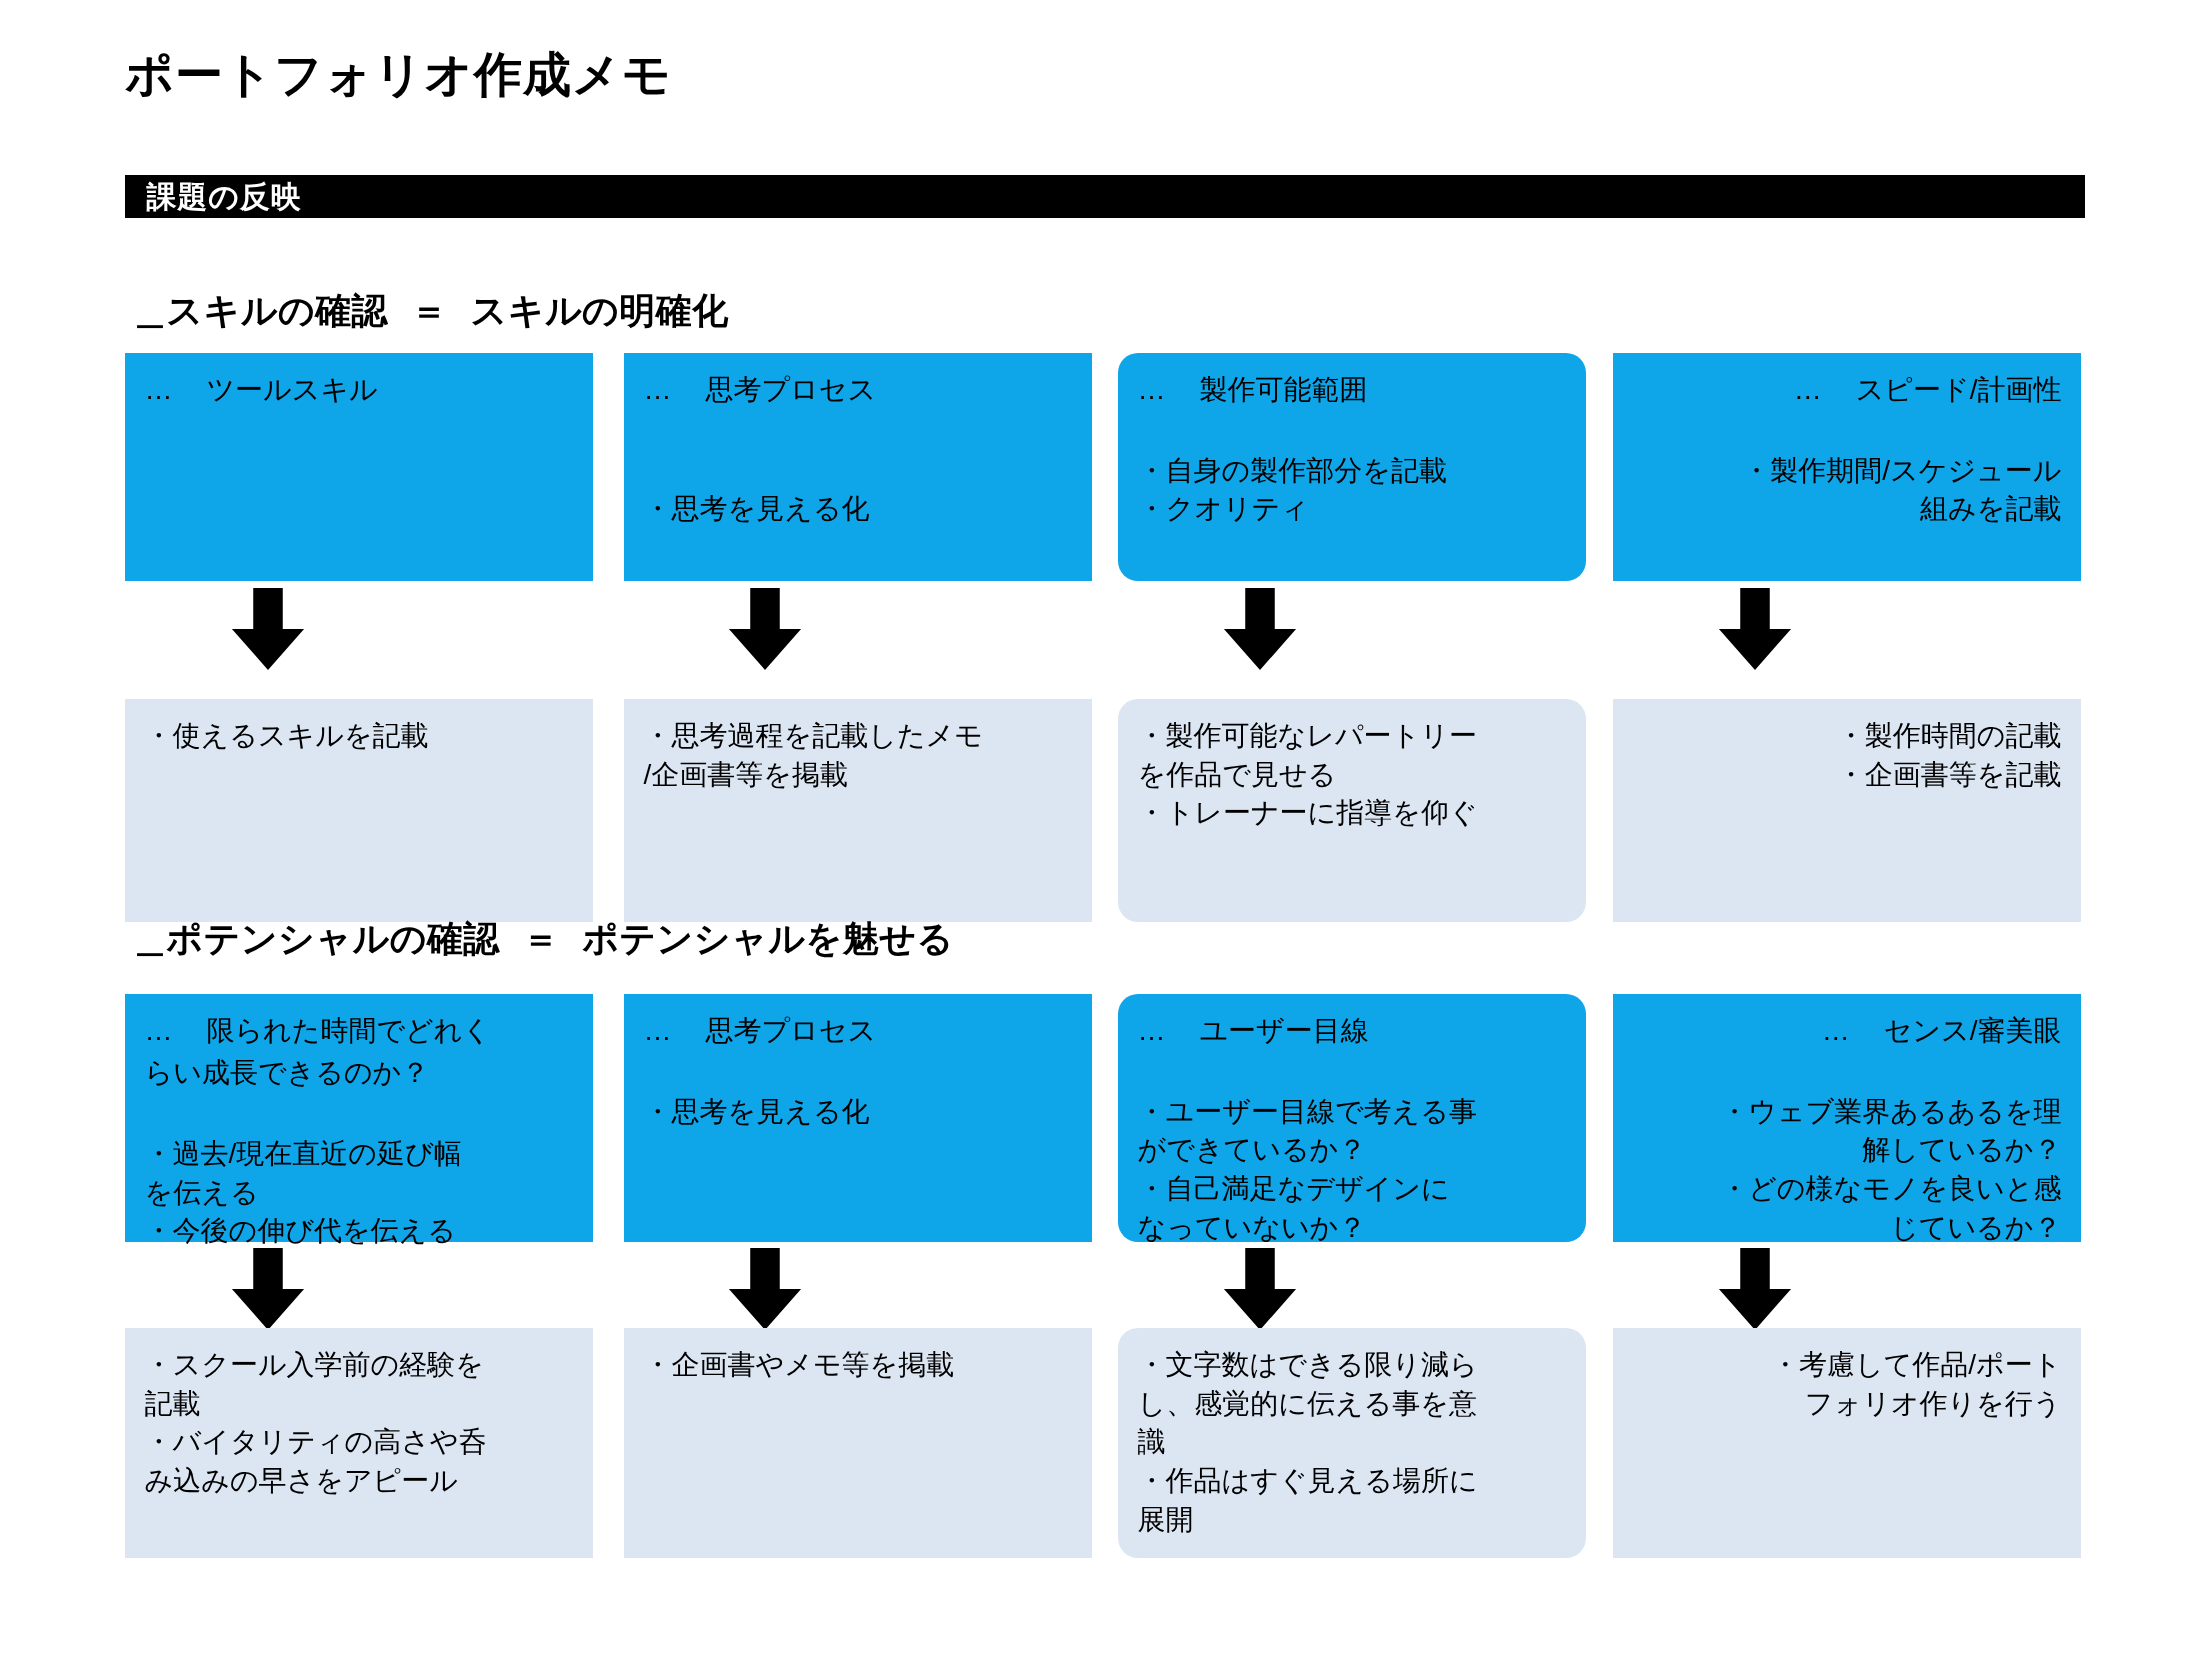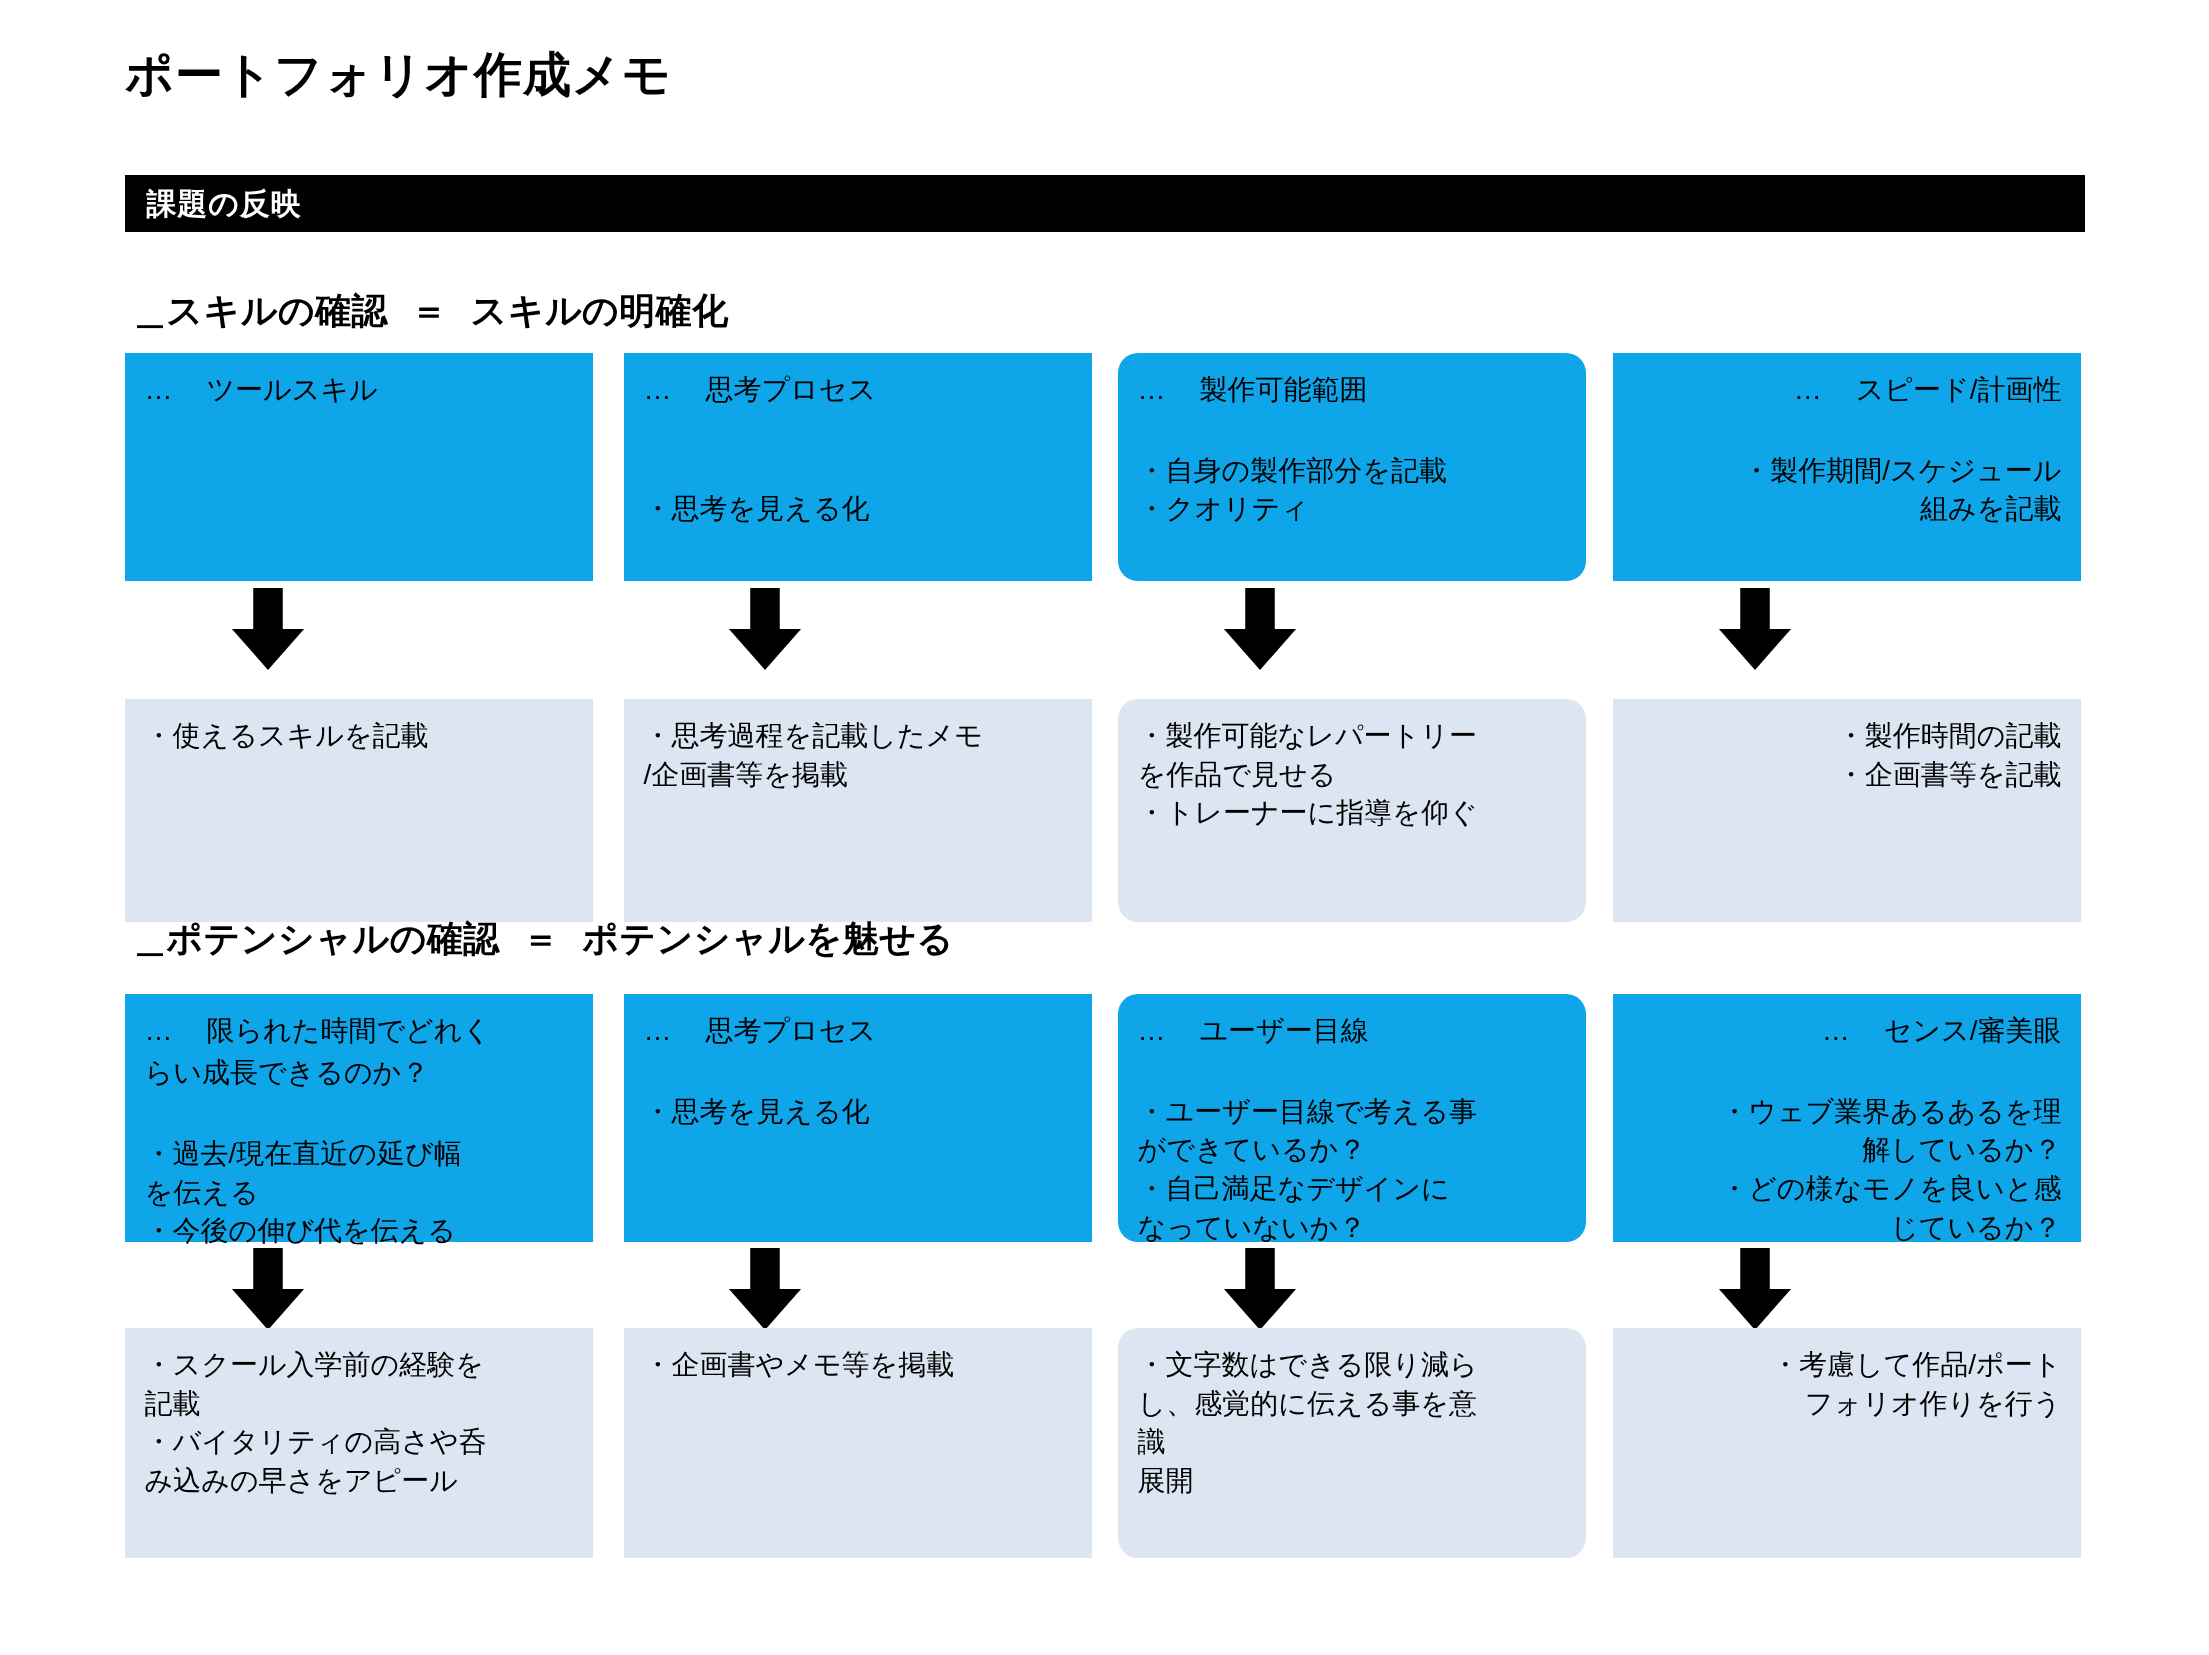--- a/index.html
+++ b/index.html
@@ -27,21 +27,21 @@
     line-height: 1.1;
     white-space: nowrap;
   }
 
   
   #section-banner {
     position: absolute;
     left: 125px;
     top: 175px;
     width: 1960px;
-    height: 57px;
+    height: 43px;
     background: #000000;
   }
   #section-banner-label {
     position: absolute;
     left: 21.4px;
     top: 50%;
     transform: translateY(-50%);
     color: #ffffff;
     font-size: 30px;
     font-weight: bold;
@@ -273,20 +273,21 @@
 <div class="arrow-down a-col-3 r2-arrow">
   <svg viewBox="0 0 100 100" preserveAspectRatio="none">
       <polygon points="32,0 68,0 68,50 94,50 50,100 6,50 32,50" fill="#000000"></polygon>
     </svg>
 </div>
 <div class="card card-blue col-3 r2-blue">
   <div class="card-body">
     <div class="line">・文字数はできる限り減ら</div>
     <div class="line">し、感覚的に伝える事を意</div>
     <div class="line">識</div>
+    <div class="line">・作品はすぐ見える場所に</div>
     <div class="line">展開</div>
   </div>
 </div>
 
 <div class="card card-gray col-4 r2-gray">
   <div class="card-head">
     <span class="dots">…</span><span class="head-text">センス/審美眼</span>
   </div>
   <div class="card-body">
     <div class="line spacer-line">&nbsp;</div>

